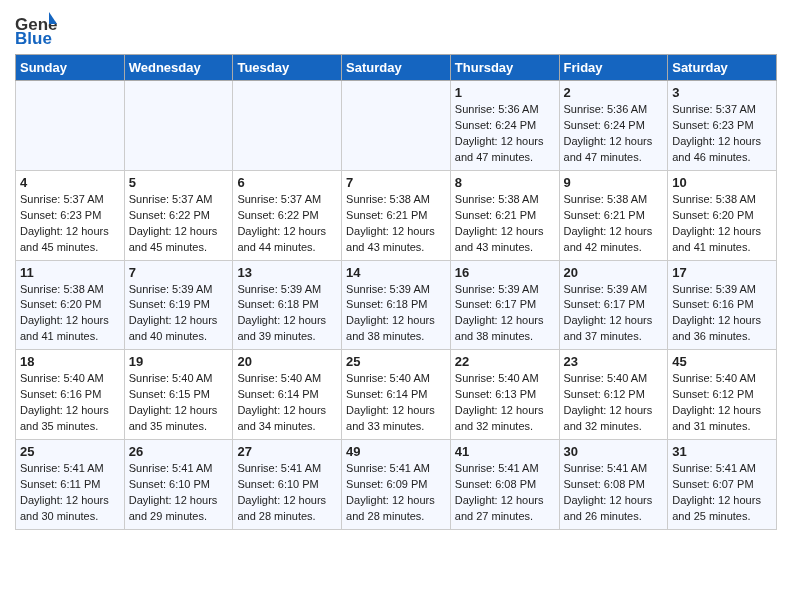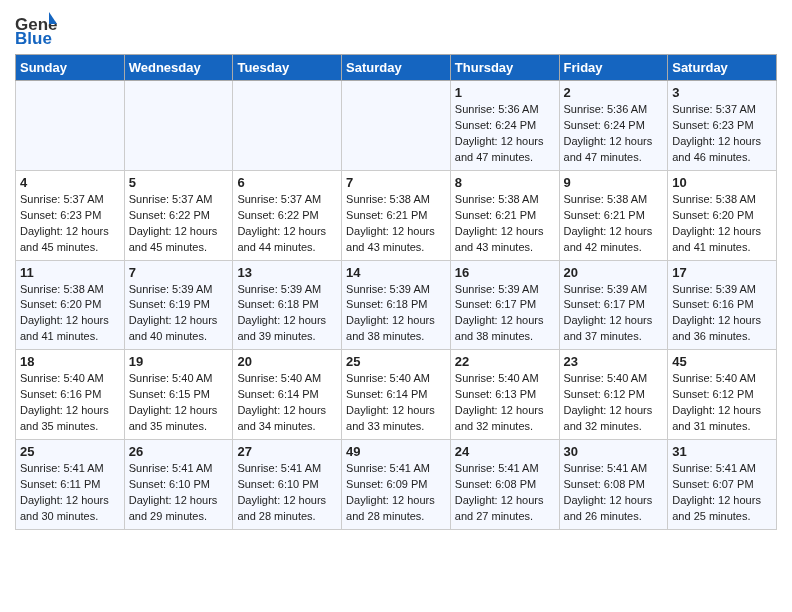--- a/index.html
+++ b/index.html
@@ -311,21 +311,21 @@
 and 28 minutes.</div>
         </td>
         <td>
           <div class="cell-day">49</div>
           <div class="cell-info" style="white-space: pre-line;">Sunrise: 5:41 AM
 Sunset: 6:09 PM
 Daylight: 12 hours
 and 28 minutes.</div>
         </td>
         <td>
-          <div class="cell-day">24</div>
+          <div class="cell-day">41</div>
           <div class="cell-info" style="white-space: pre-line;">Sunrise: 5:41 AM
 Sunset: 6:08 PM
 Daylight: 12 hours
 and 27 minutes.</div>
         </td>
         <td>
           <div class="cell-day">30</div>
           <div class="cell-info" style="white-space: pre-line;">Sunrise: 5:41 AM
 Sunset: 6:08 PM
 Daylight: 12 hours

